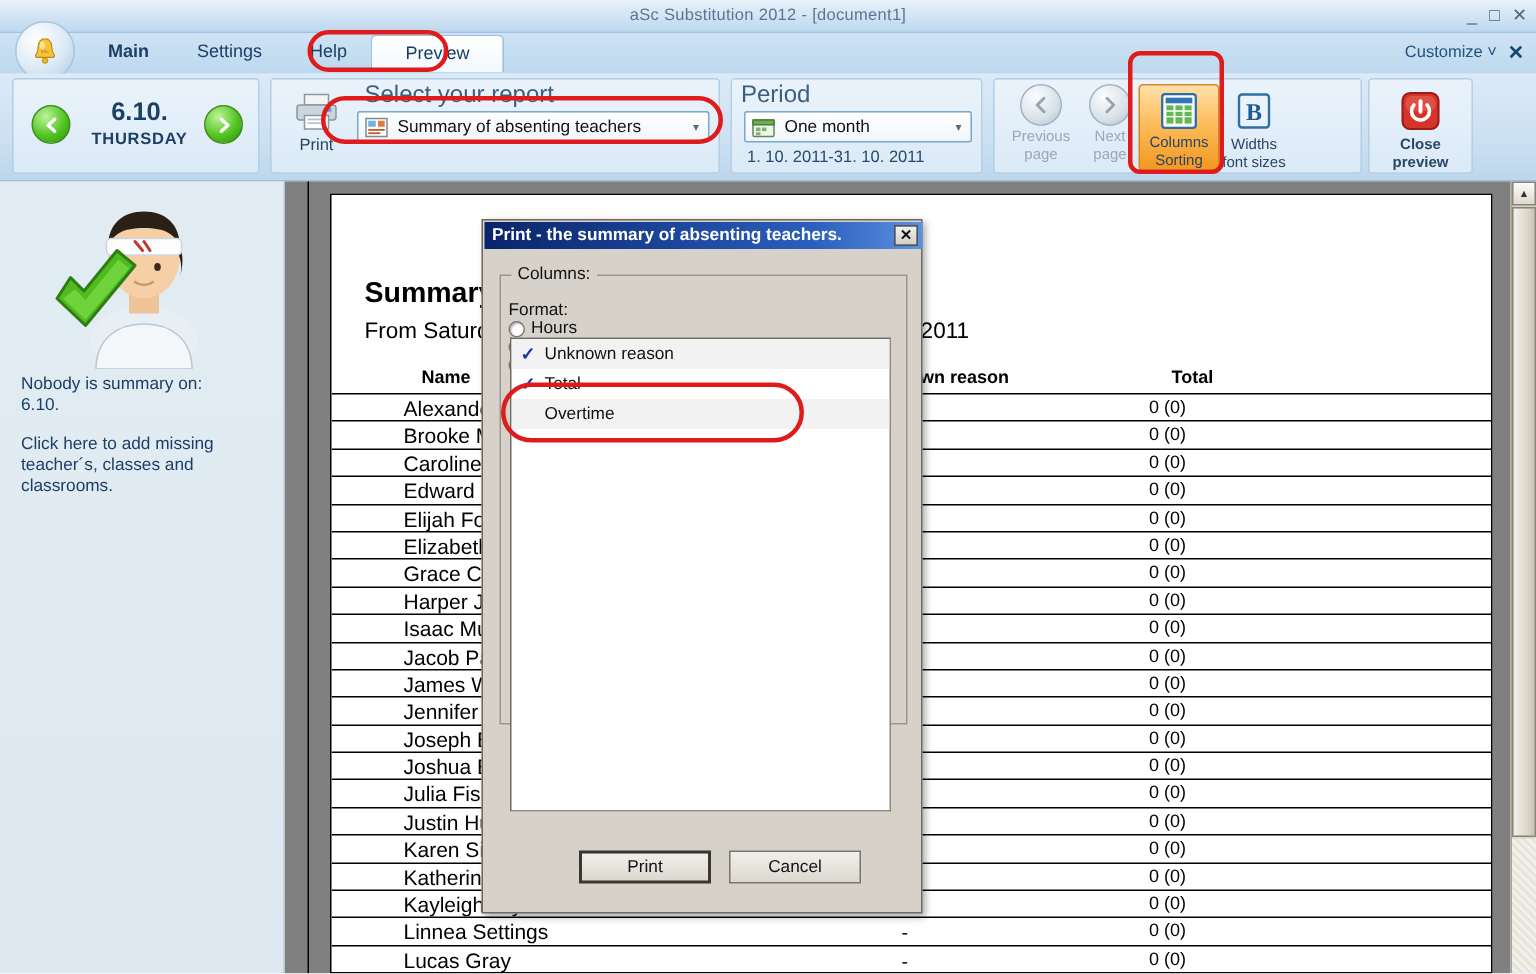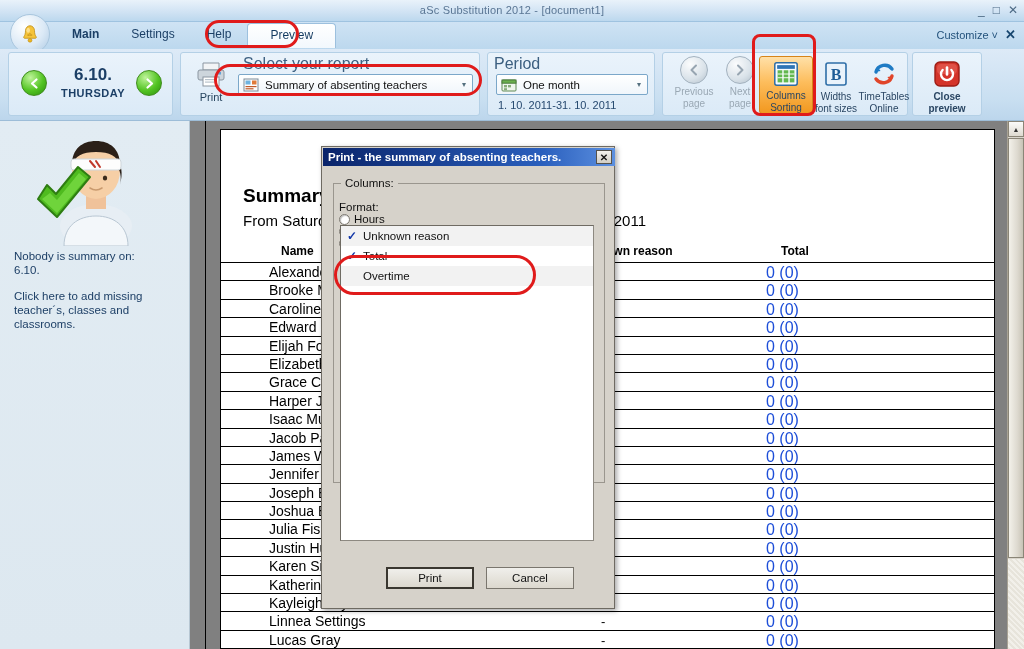--- a/index.html
+++ b/index.html
@@ -218,21 +218,21 @@
   .row .nm {
     position: absolute; left: 48px; top: 1px;
     font-size: 14px; color: #000; white-space: nowrap;
   }
   .row .rs {
     position: absolute; left: 380px; top: 2px;
     font-size: 13px; color: #000;
   }
   .row .tt {
     position: absolute; left: 545px; top: 1px;
-    font-size: 16px; color: #1d4ed8;
+    font-size: 12px; color: #000000;
   }
 
   
   .vscroll {
     position: absolute; right: 0; top: 121px; width: 17px; height: 528px;
     background: #d9d5cc; border-left: 1px solid #a8a294;
   }
   .vs-btn {
     position: absolute; left: 0; width: 16px; height: 16px;
     background: linear-gradient(#fbfbfa, #dedad0);
@@ -470,30 +470,20 @@
 
       <div class="tbtn" style="left:146px;">
         <svg class="glyph" viewBox="0 0 30 30">
           <rect x="5" y="4" width="20" height="22" rx="2" fill="#eaf3fb" stroke="#2f6fa8" stroke-width="1.6"></rect>
           <text x="15" y="21" font-size="16" font-weight="bold" text-anchor="middle" fill="#1f5c96" font-family="Liberation Serif">B</text>
         </svg>
         <div class="cap"><span>Widths</span><br>
           <span>font sizes</span></div>
       </div>
 
-      <div class="tbtn" style="left:194px;">
-        <svg class="glyph" viewBox="0 0 30 30">
-          <path d="M23 10a9 9 0 0 0-16 3" fill="none" stroke="#1f7bc4" stroke-width="3.4" stroke-linecap="round"></path>
-          <path d="M8 7.5 6 13l5.6-.9z" fill="#1f7bc4"></path>
-          <path d="M7 20a9 9 0 0 0 16-3" fill="none" stroke="#e0452a" stroke-width="3.4" stroke-linecap="round"></path>
-          <path d="M22 22.5 24 17l-5.6.9z" fill="#e0452a"></path>
-        </svg>
-        <div class="cap"><span>TimeTables</span><br>
-          <span>Online</span></div>
-      </div>
     </div>
 
     <div class="group" id="grp-close">
       <div class="tbtn" style="left:7px;font-weight:bold;">
         <svg class="glyph" viewBox="0 0 30 30">
           <rect x="3" y="3" width="24" height="24" rx="5" fill="#d4342a" stroke="#9c1d16" stroke-width="1.4"></rect>
           <rect x="5" y="5" width="20" height="10" rx="4" fill="#e8675d" opacity=".55"></rect>
           <path d="M15 8.5v7" stroke="#fff" stroke-width="2.6" stroke-linecap="round"></path>
           <path d="M10.6 11a6 6 0 1 0 8.8 0" fill="none" stroke="#fff" stroke-width="2.4" stroke-linecap="round"></path>
         </svg>

